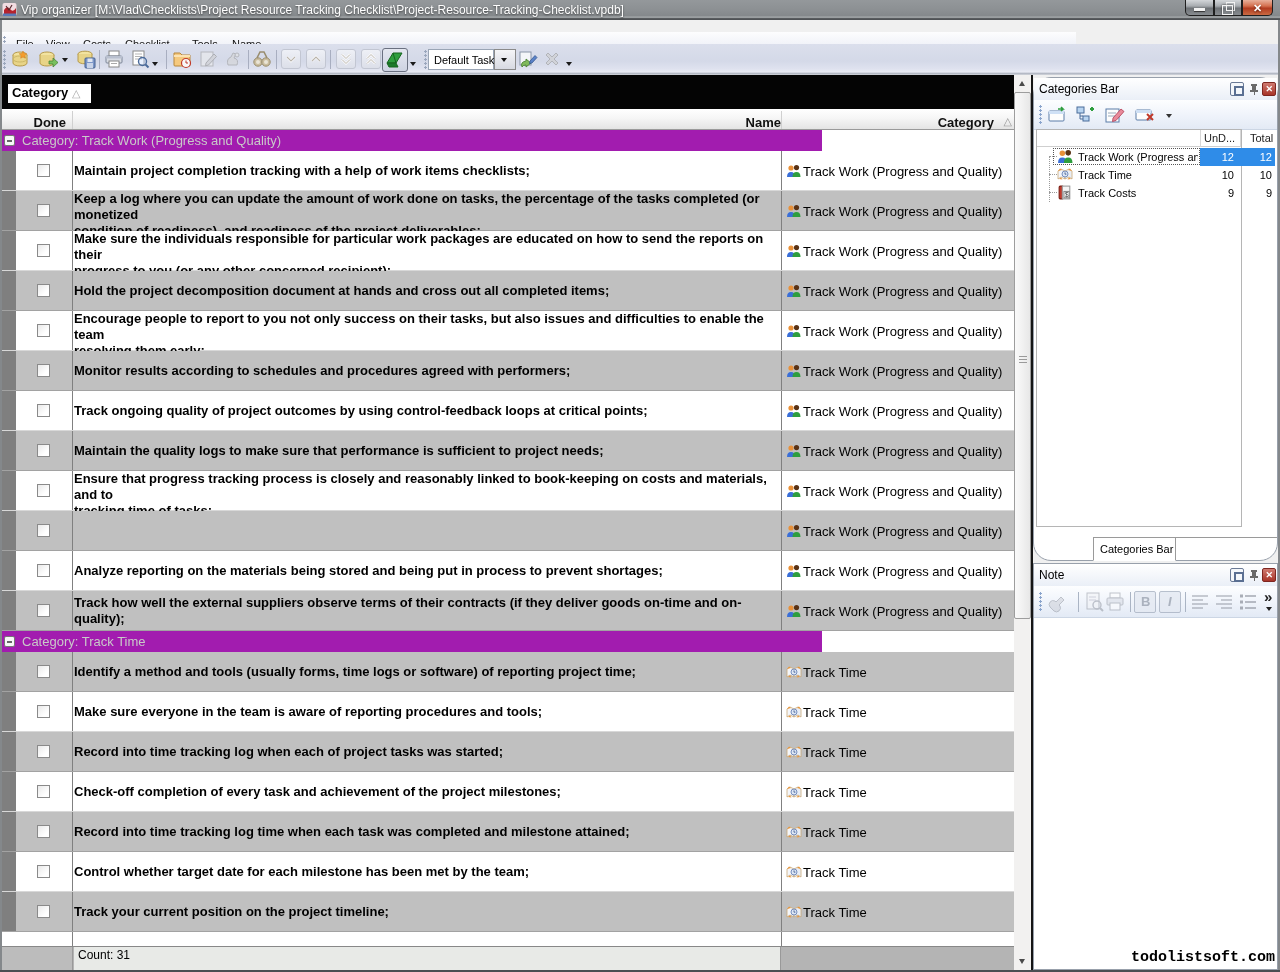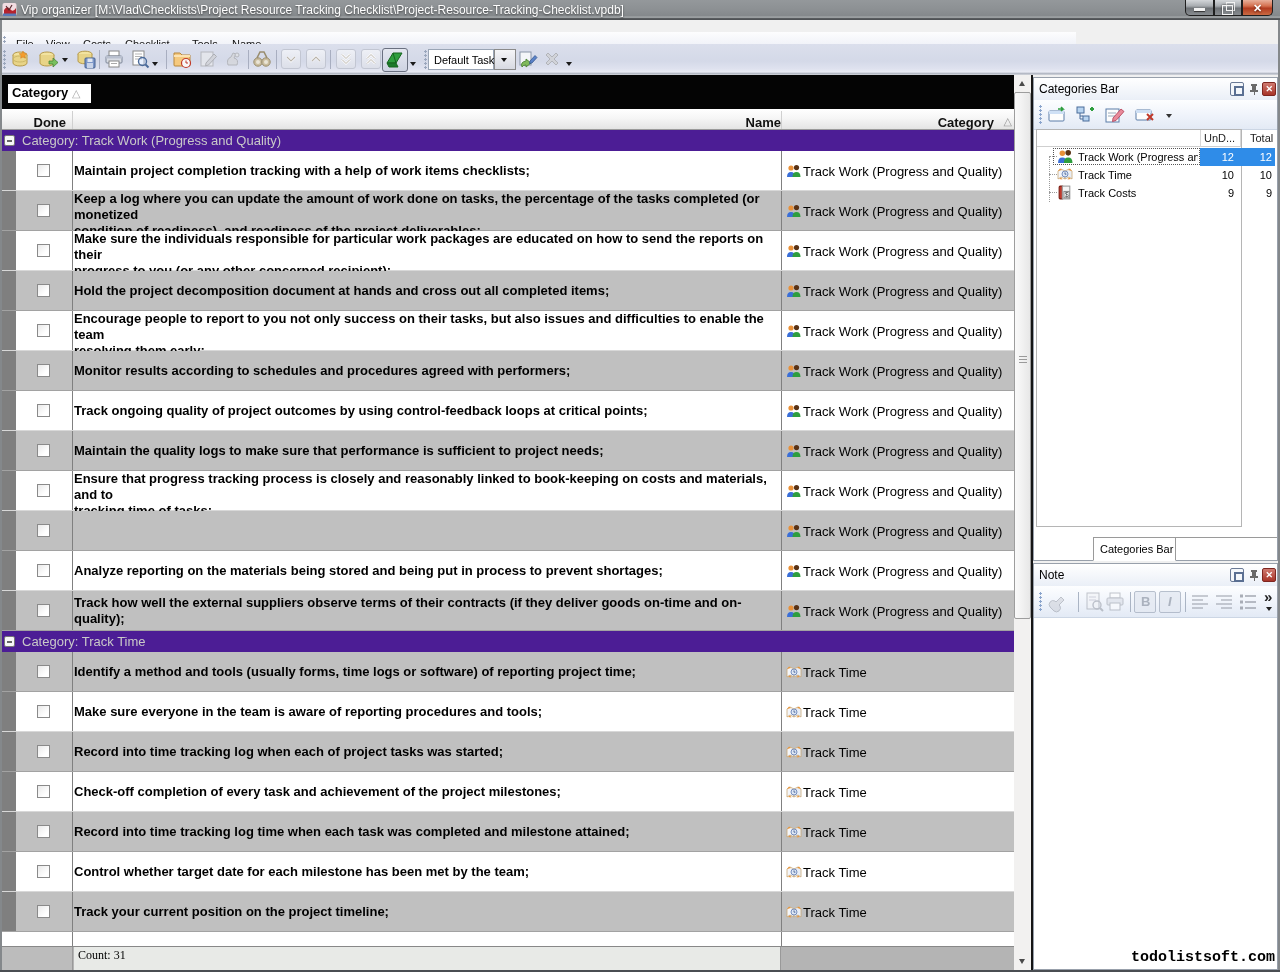--- a/index.html
+++ b/index.html
@@ -41,41 +41,41 @@
 #grid { position:absolute; left:0; top:75px; width:1014px; height:897px; background:#fff; }
 #groupbar { position:absolute; left:0; top:0; width:1014px; height:34px; background:#040404; }
 #groupbtn { position:absolute; left:8px; top:9px; width:83px; height:19px; background:#fff; font-weight:bold; font-size:13px; padding:1px 4px; color:#000;}
 #groupbtn .tri { font-weight:normal; color:#aaa; font-size:11px; }
 #gridhdr { position:absolute; left:0; top:34px; width:1014px; height:21px;
   background:linear-gradient(to bottom,#ffffff 0%,#f6f6f6 45%,#e4e4e4 100%);
   border-bottom:1px solid #9a9a9a; font-weight:bold; font-size:13px; color:#111; }
 .hdrcell { position:absolute; top:6px; text-align:right; }
 .vline { position:absolute; width:1px; background:#8e8e8e; }
 #rows { position:absolute; left:0; top:55px; width:1014px; }
-.grp { position:relative; width:1014px; height:21px; background:#4c1d95; color:#c9c9c9; font-size:13px; }
+.grp { position:relative; width:822px; height:21px; background:#a21caf; color:#c9c9c9; font-size:13px; }
 .grp .minus { position:absolute; left:4px; top:5px; width:11px; height:11px; background:#f8f8f8; border:1px solid #777; border-radius:2px; }
 .grp .minus::after { content:""; position:absolute; left:2px; top:4px; width:5px; height:2px; background:#666; }
 .grp .gtext { position:absolute; left:22px; top:3px; }
 .row { position:relative; width:1014px; height:40px; }
 .row.w { border-bottom:1px solid #d8d8d8; }
 .row.g { border-bottom:1px solid #a2a2a2; }
 .row.w { background:#ffffff; }
 .row.g { background:#c0c0c0; }
 .row .strip { position:absolute; left:0; top:0; width:16px; height:100%; background:#7f7f7f; }
 .row .cb { position:absolute; left:37px; top:13px; width:13px; height:13px; border:1px solid #8a8a8a; background:linear-gradient(135deg,#e9e9e9 0%,#ffffff 70%); }
 .row .name { position:absolute; left:74px; top:0; width:706px; height:100%; display:table; font-size:13px; color:#000; }
 .row .name span { display:table-cell; vertical-align:middle; line-height:16px;font-weight:bold; }
 .row .cat { position:absolute; left:782px; top:0; width:231px; height:100%; font-size:13px; color:#000; }
 .row .cat svg { position:absolute; left:4px; top:13px; }
 .row .cat .ct { position:absolute; left:21px; top:13px; white-space:nowrap; }
 .row .cl1 { position:absolute; left:72px; top:0; width:1px; height:100%; background:#808080; }
 .row .cl2 { position:absolute; left:781px; top:0; width:1px; height:100%; background:#808080; }
 #gfooter { position:absolute; left:0; top:871px; width:1014px; height:26px; background:#b4b4b4; border-top:1px solid #888; }
 #gfootmid { position:absolute; left:74px; top:0px; width:707px; height:24px; background:#e8eae7; border-right:1px solid #999; font-size:12px; }
-#gfootmid span { position:absolute; left:4px; top:1px;font-family:Liberation Serif, serif; }
+#gfootmid span { position:absolute; left:4px; top:1px; }
 #gfootleft { position:absolute; left:0; top:0; width:73px; height:24px; background:#bcbcbc; border-right:1px solid #999; }
 
 
 #vscroll { position:absolute; left:1014px; top:75px; width:17px; height:897px; background:#f2f1f0; }
 .sarr { position:absolute; left:5px; width:0; height:0; border-left:3.5px solid transparent; border-right:3.5px solid transparent; }
 #vthumb { position:absolute; left:0px; top:17px; width:17px; height:527px;
   background:linear-gradient(to right,#fafafa,#f3f3f3 40%,#e7e7e7); border:1px solid #9d9d9d; border-radius:2px; }
 #vthumb .gripv { position:absolute; left:4px; top:263px; width:8px; height:8px;
   background:repeating-linear-gradient(to bottom,#9a9a9a 0 1px,transparent 1px 3px); }
 
@@ -657,21 +657,21 @@
   </div>
   <div id="vscroll">
     <div class="sarr" style="top:6px; border-bottom:5px solid #4a4a4a;"></div>
     <div id="vthumb">
         <div class="gripv"></div>
       </div>
     <div class="sarr" style="top:884px; border-top:5px solid #4a4a4a;"></div>
   </div>
   <div id="splitter"></div>
   <div id="rightpane">
-    <div class="panel" id="catpanel" style="top:2px; height:484px;">
+    <div class="panel" id="catpanel" style="top:2px; height:484px;border-radius:18px;">
       <div class="ptitle">
         <div class="pt">Categories Bar</div>
         <div class="pbtn btnrest" style="left:196px;"></div>
         <svg class="pbtn" style="left:213px;" width="14" height="14" viewBox="0 0 14 14">
             <path d="M4 2 h6 v2 h-1 v4 h2 v2 H8 v3 h-1 v-3 H3 v-2 h2 V4 H4 Z" fill="#6a6a6a"></path>
           </svg>
         <div class="pbtn btnclosep" style="left:228px;"></div>
       </div>
       <div class="ptoolbar">
         <div class="grip" style="left:5px; top:5px; height:20px;"></div>

